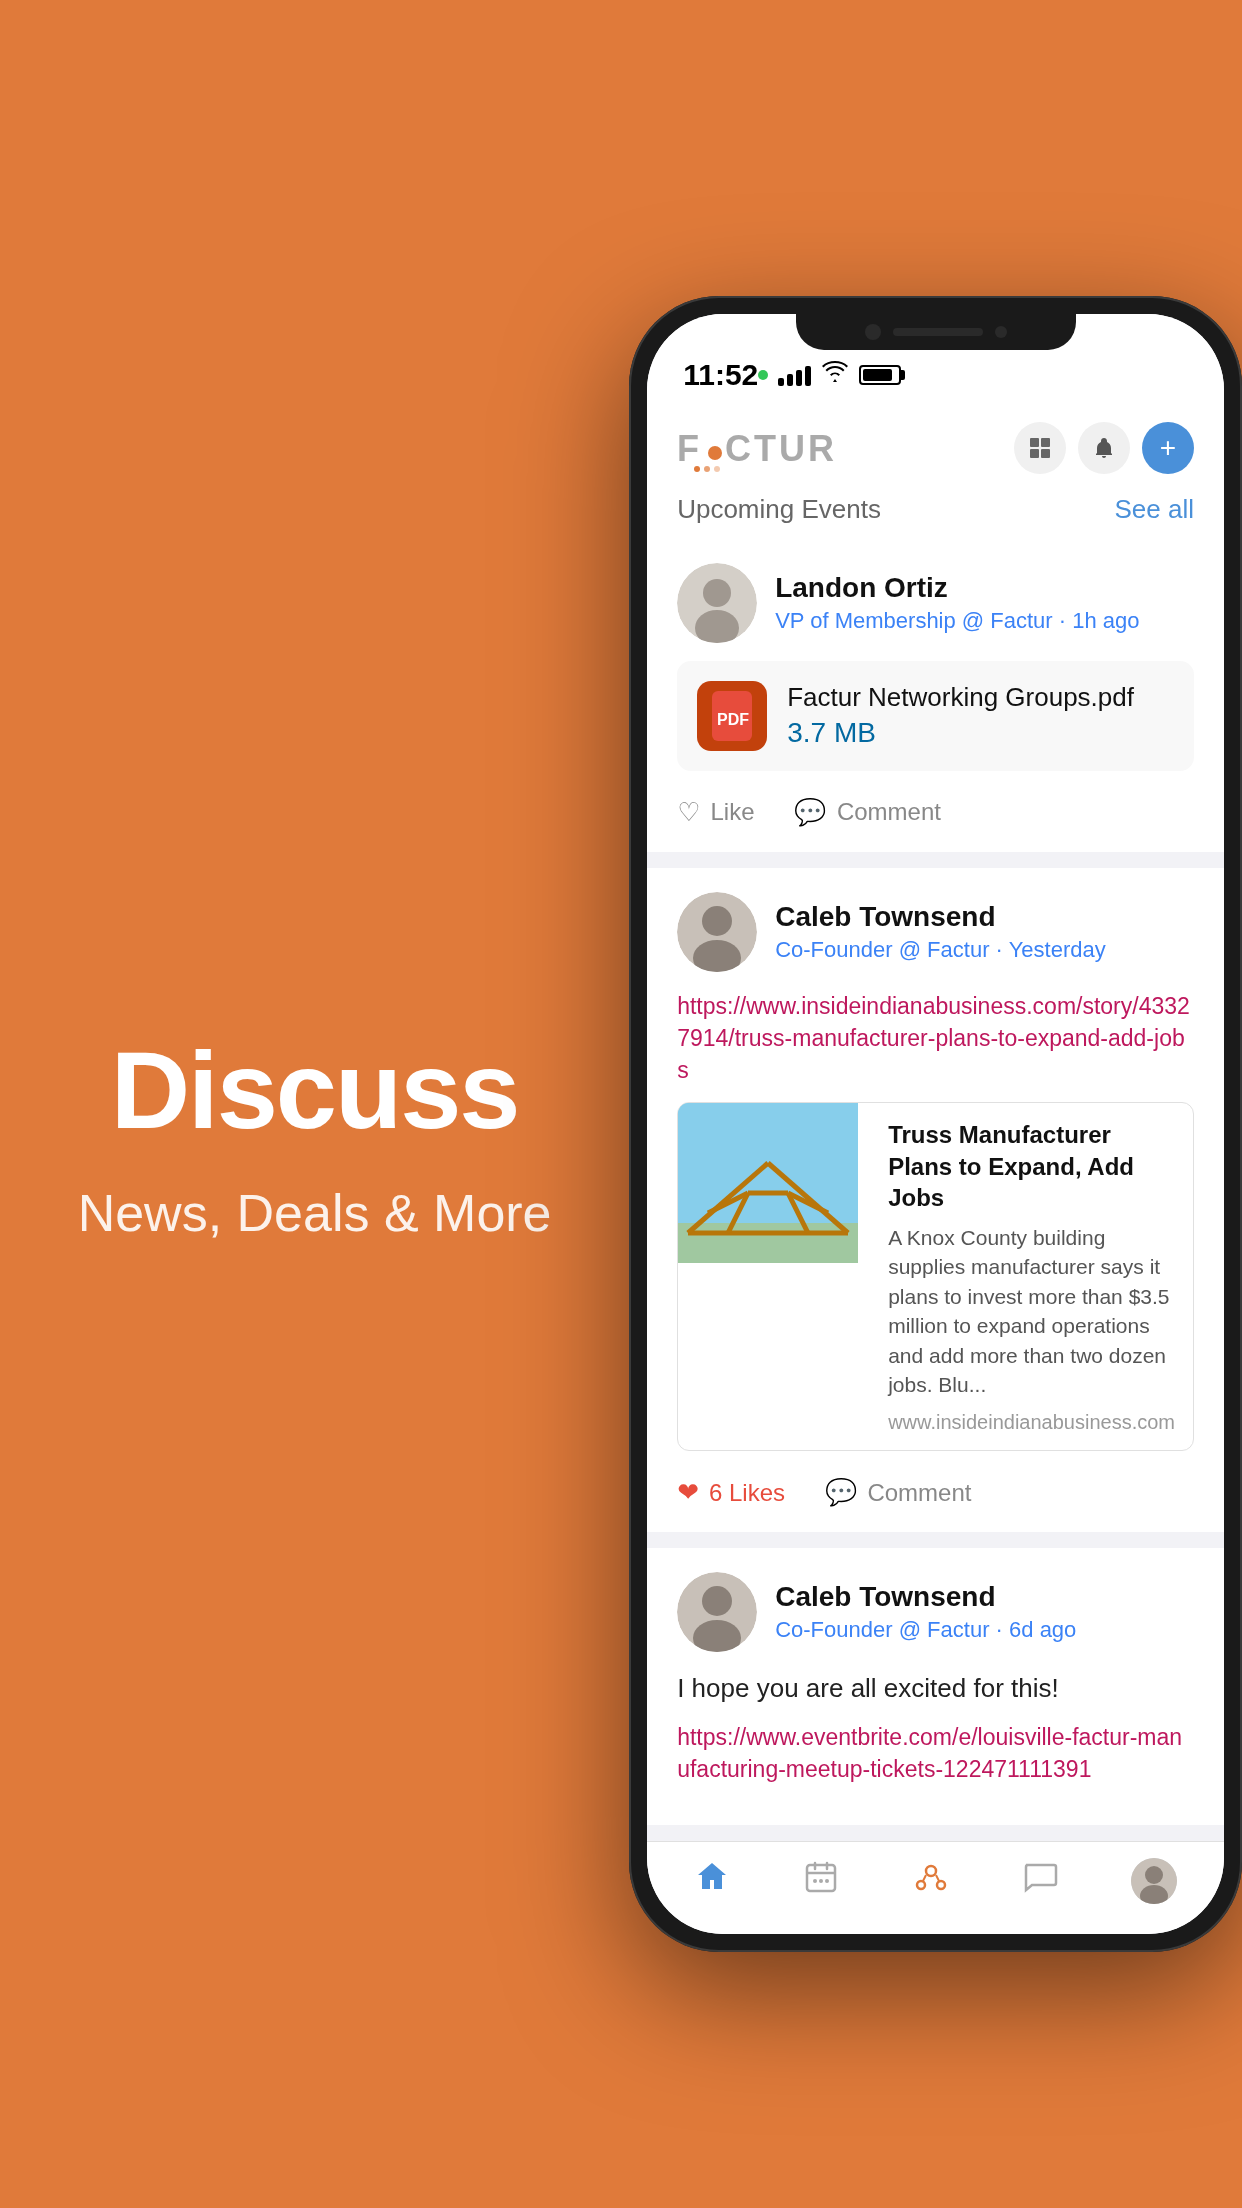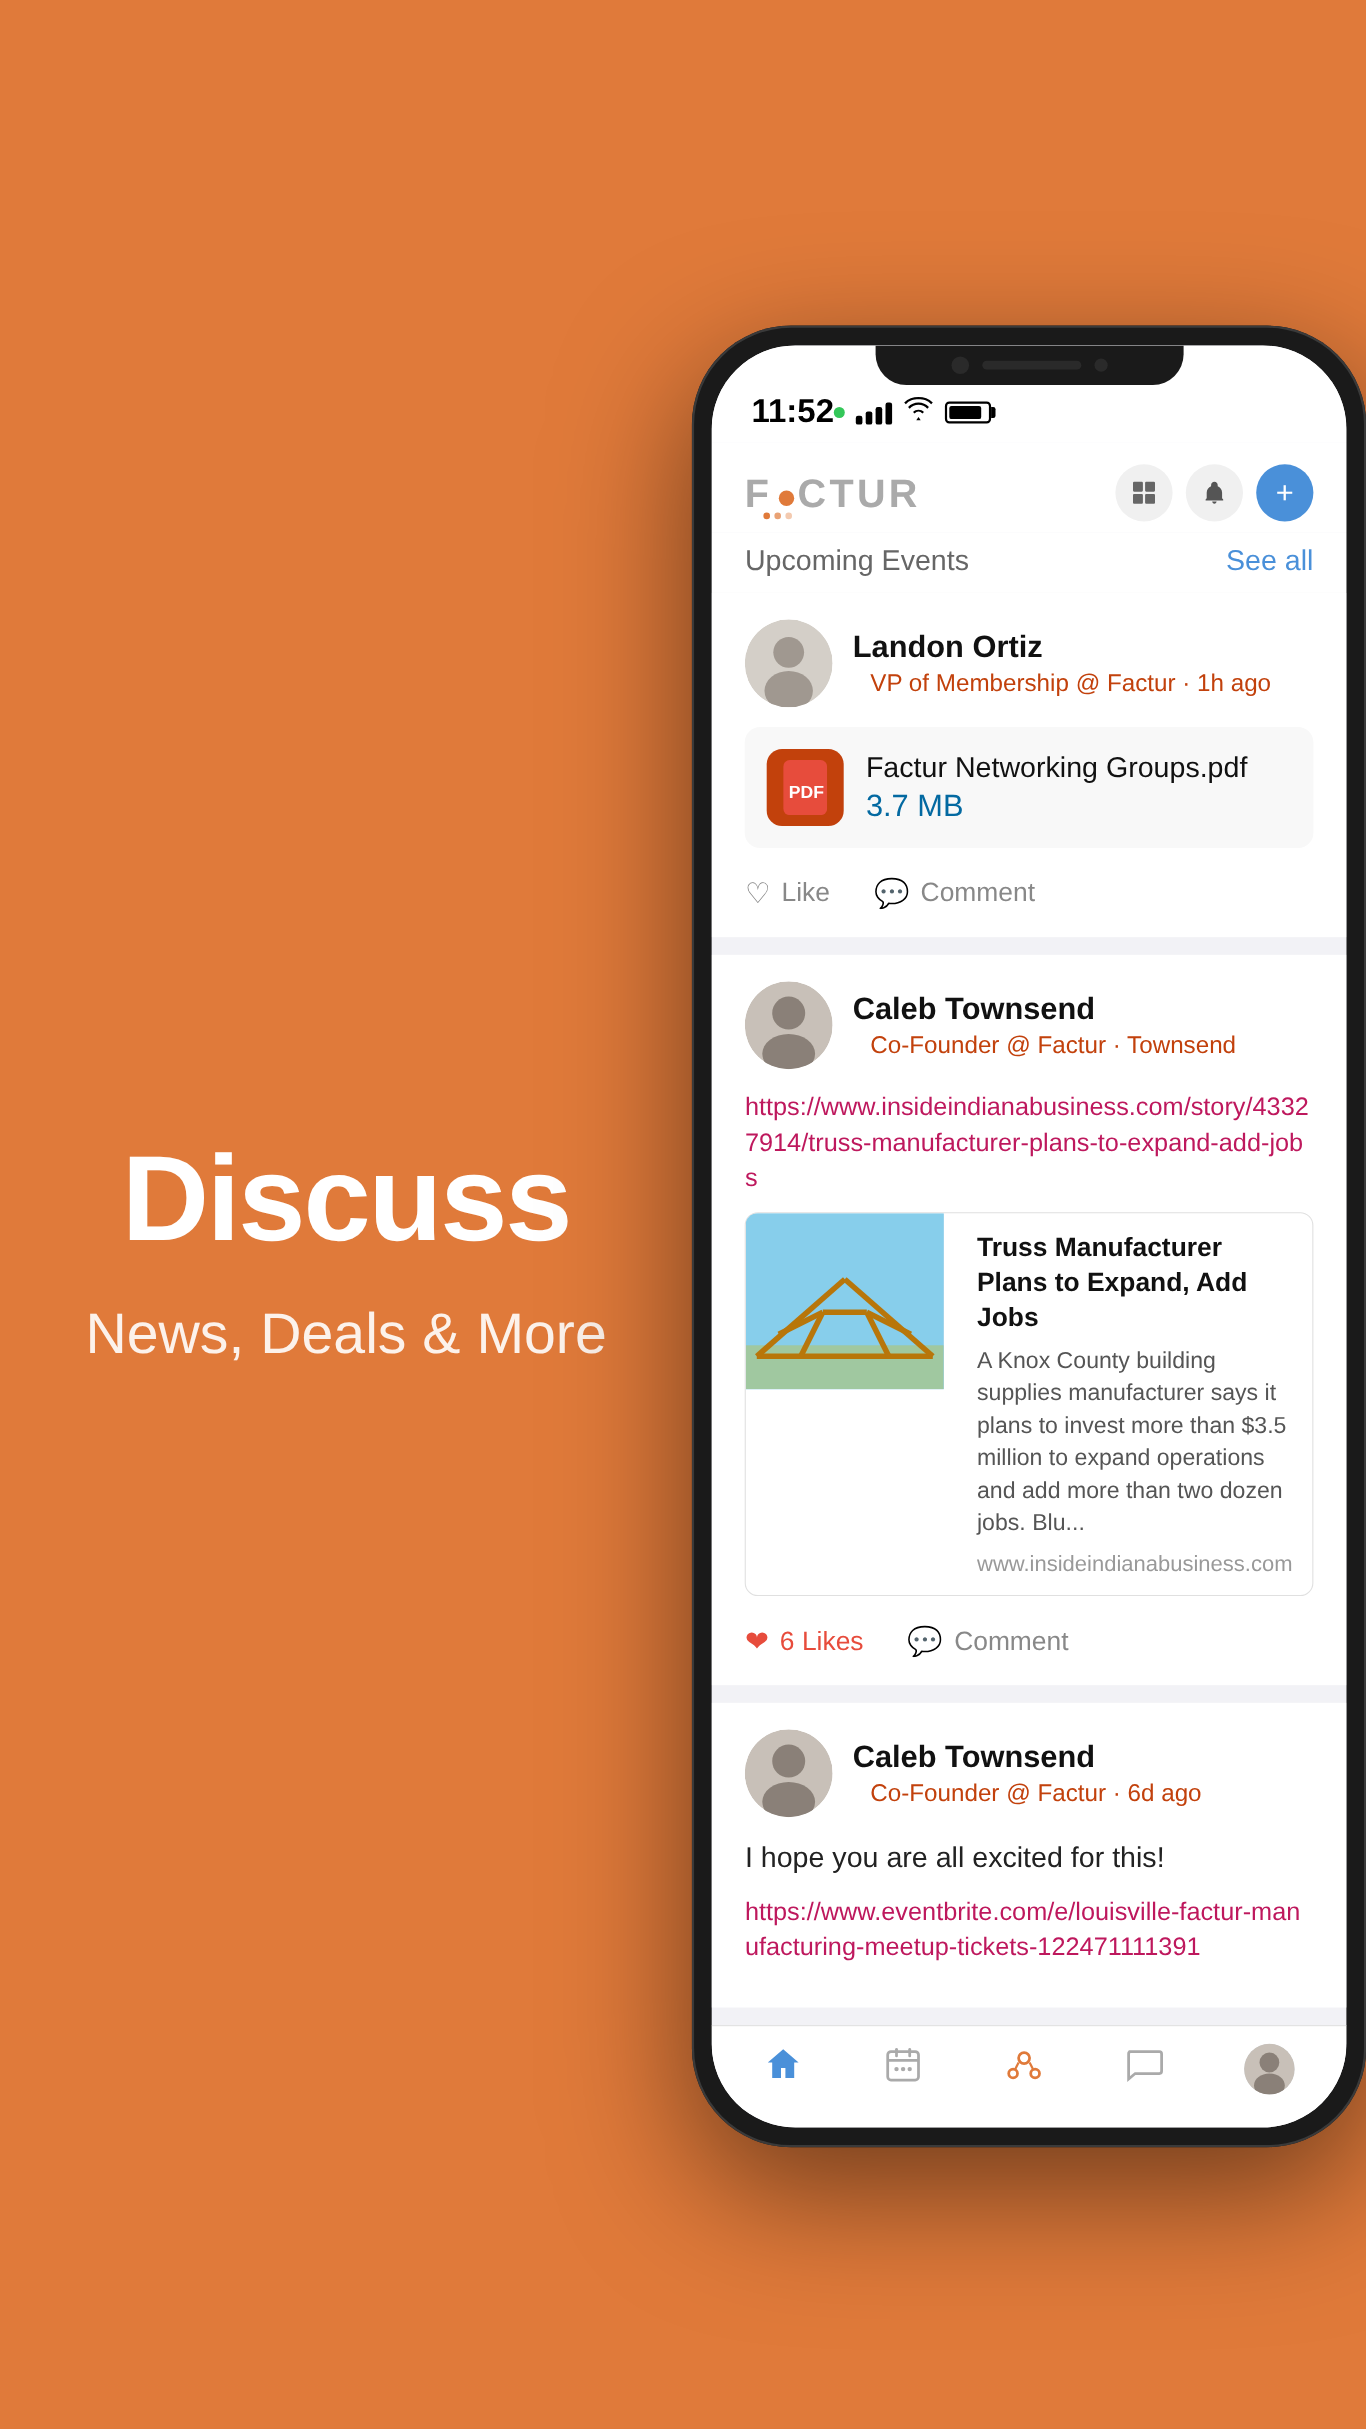--- a/index.html
+++ b/index.html
@@ -245,22 +245,21 @@
       flex: 1;
     }
     .post-author {
       font-size: 28px;
       font-weight: 600;
       color: #111;
       margin-bottom: 4px;
     }
     .post-byline {
       font-size: 22px;
-      color: #c2410c;
-      margin-left: 16px;
+      color: #3b82f6;
     }
 
     
     .pdf-attachment {
       background: #f8f8f8;
       border-radius: 14px;
       padding: 20px;
       display: flex;
       align-items: center;
       gap: 20px;
@@ -542,21 +541,21 @@
                   <circle cx="40" cy="40" r="40" fill="#c8c0b8"></circle>
                   <circle cx="40" cy="29" r="15" fill="#8a8078"></circle>
                   <ellipse cx="40" cy="66" rx="24" ry="18" fill="#8a8078"></ellipse>
                 </svg>
               </div>
               <div class="post-meta">
                 <div class="post-author">Caleb Townsend</div>
                 <div class="post-byline">
                   <span>Co-Founder @ Factur</span>
                   <span> · </span>
-                  <span>Townsend</span>
+                  <span>Yesterday</span>
                 </div>
               </div>
             </div>
 
             <div class="post-link">https://www.insideindianabusiness.com/story/43327914/truss-manufacturer-plans-to-expand-add-jobs</div>
 
             <div class="link-preview">
               <div class="link-preview-content">
                 <div class="truss-svg-container">
                   <svg width="180" height="160" viewBox="0 0 180 160">

